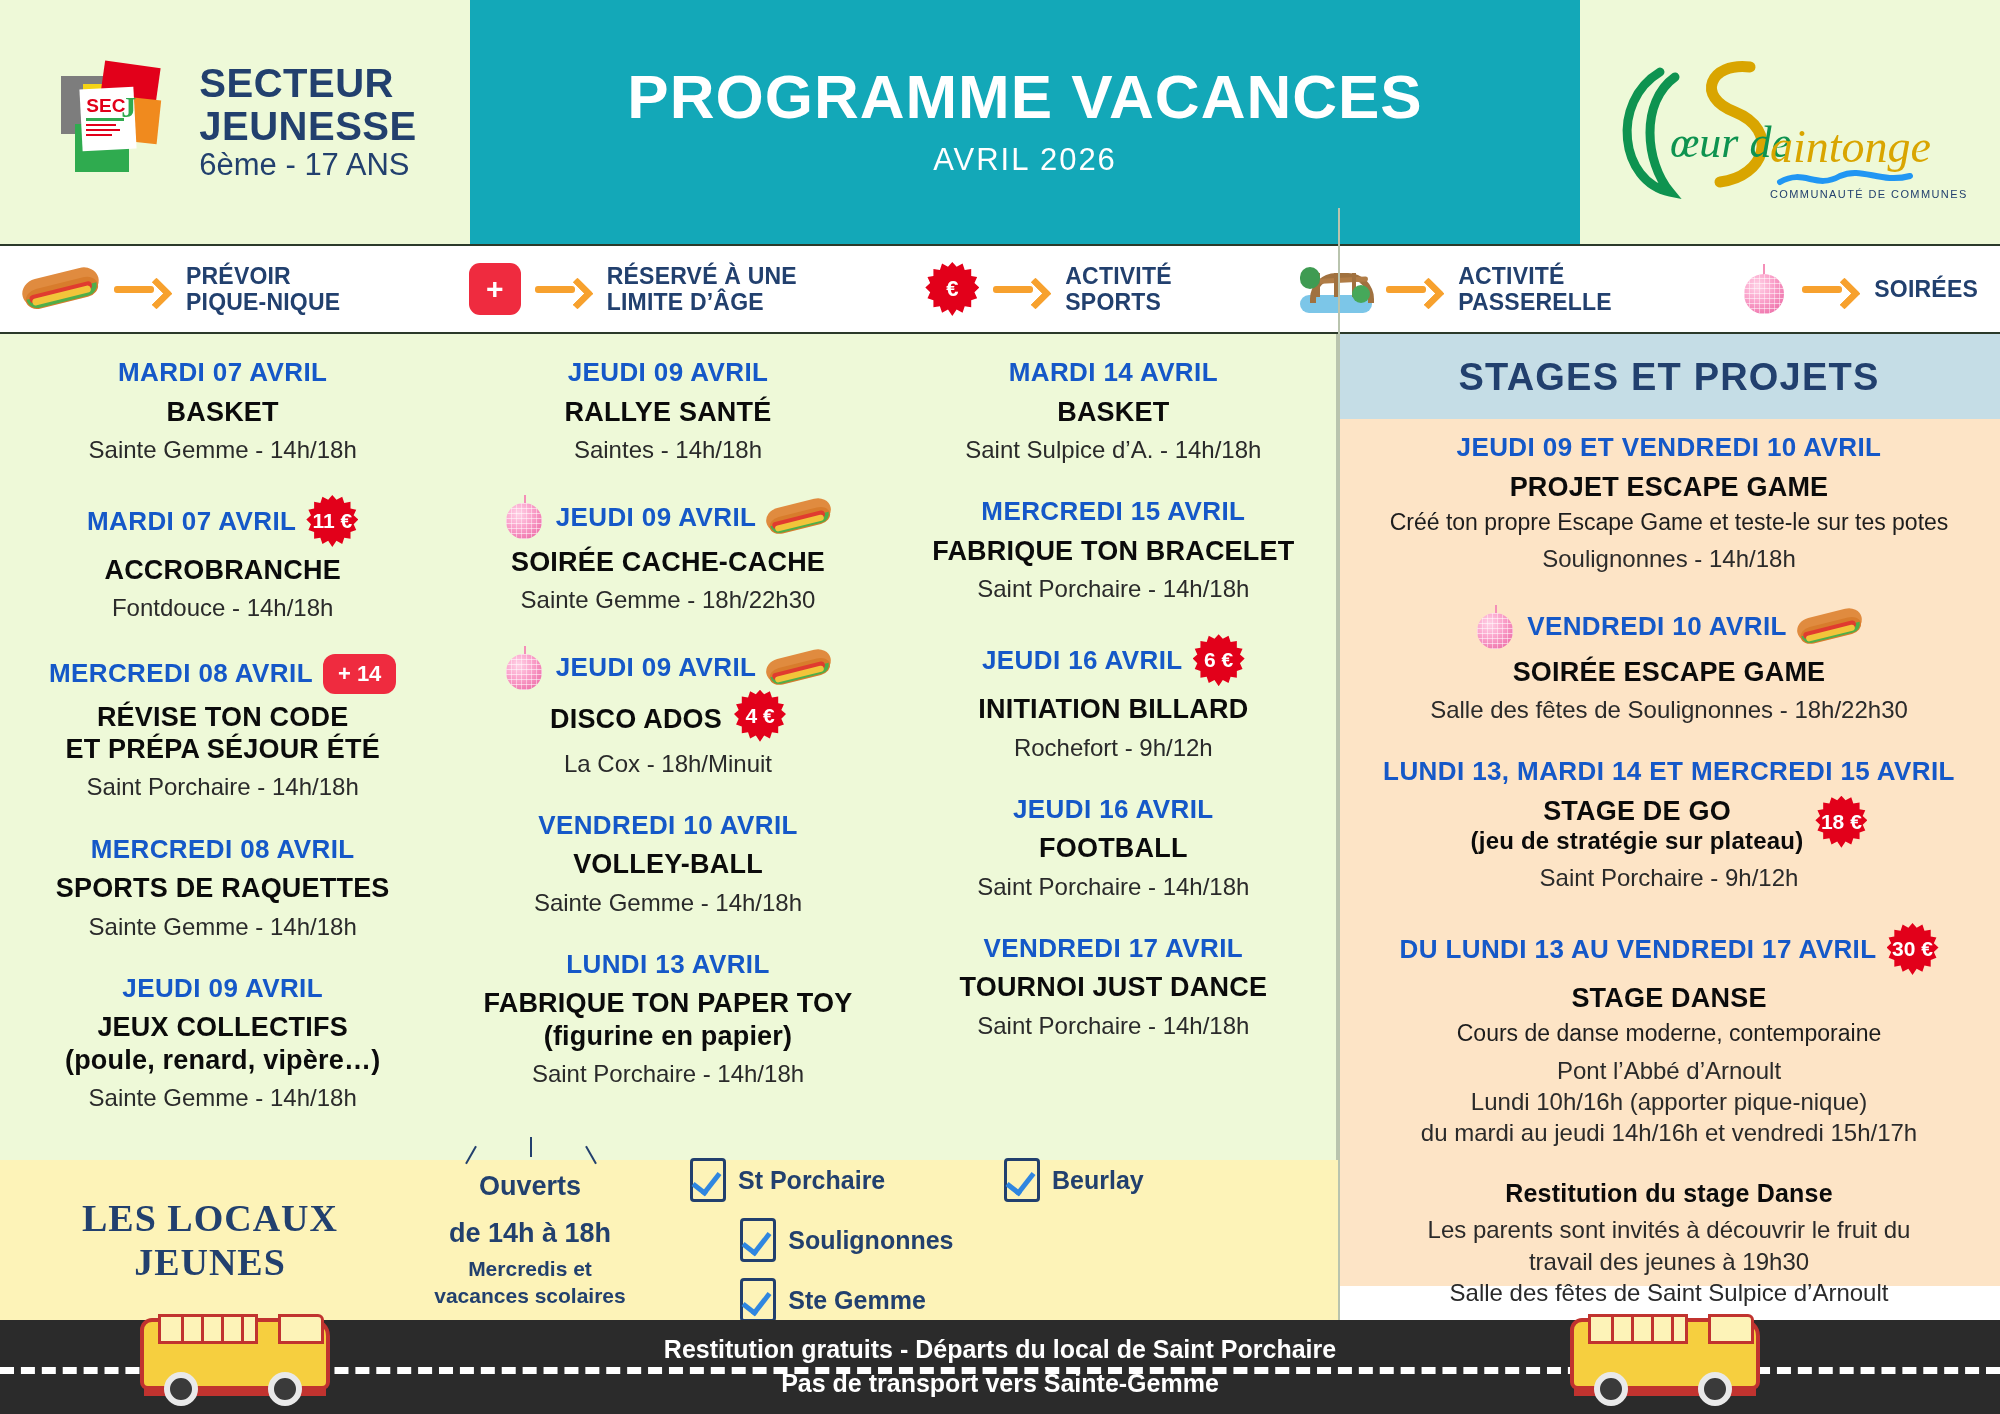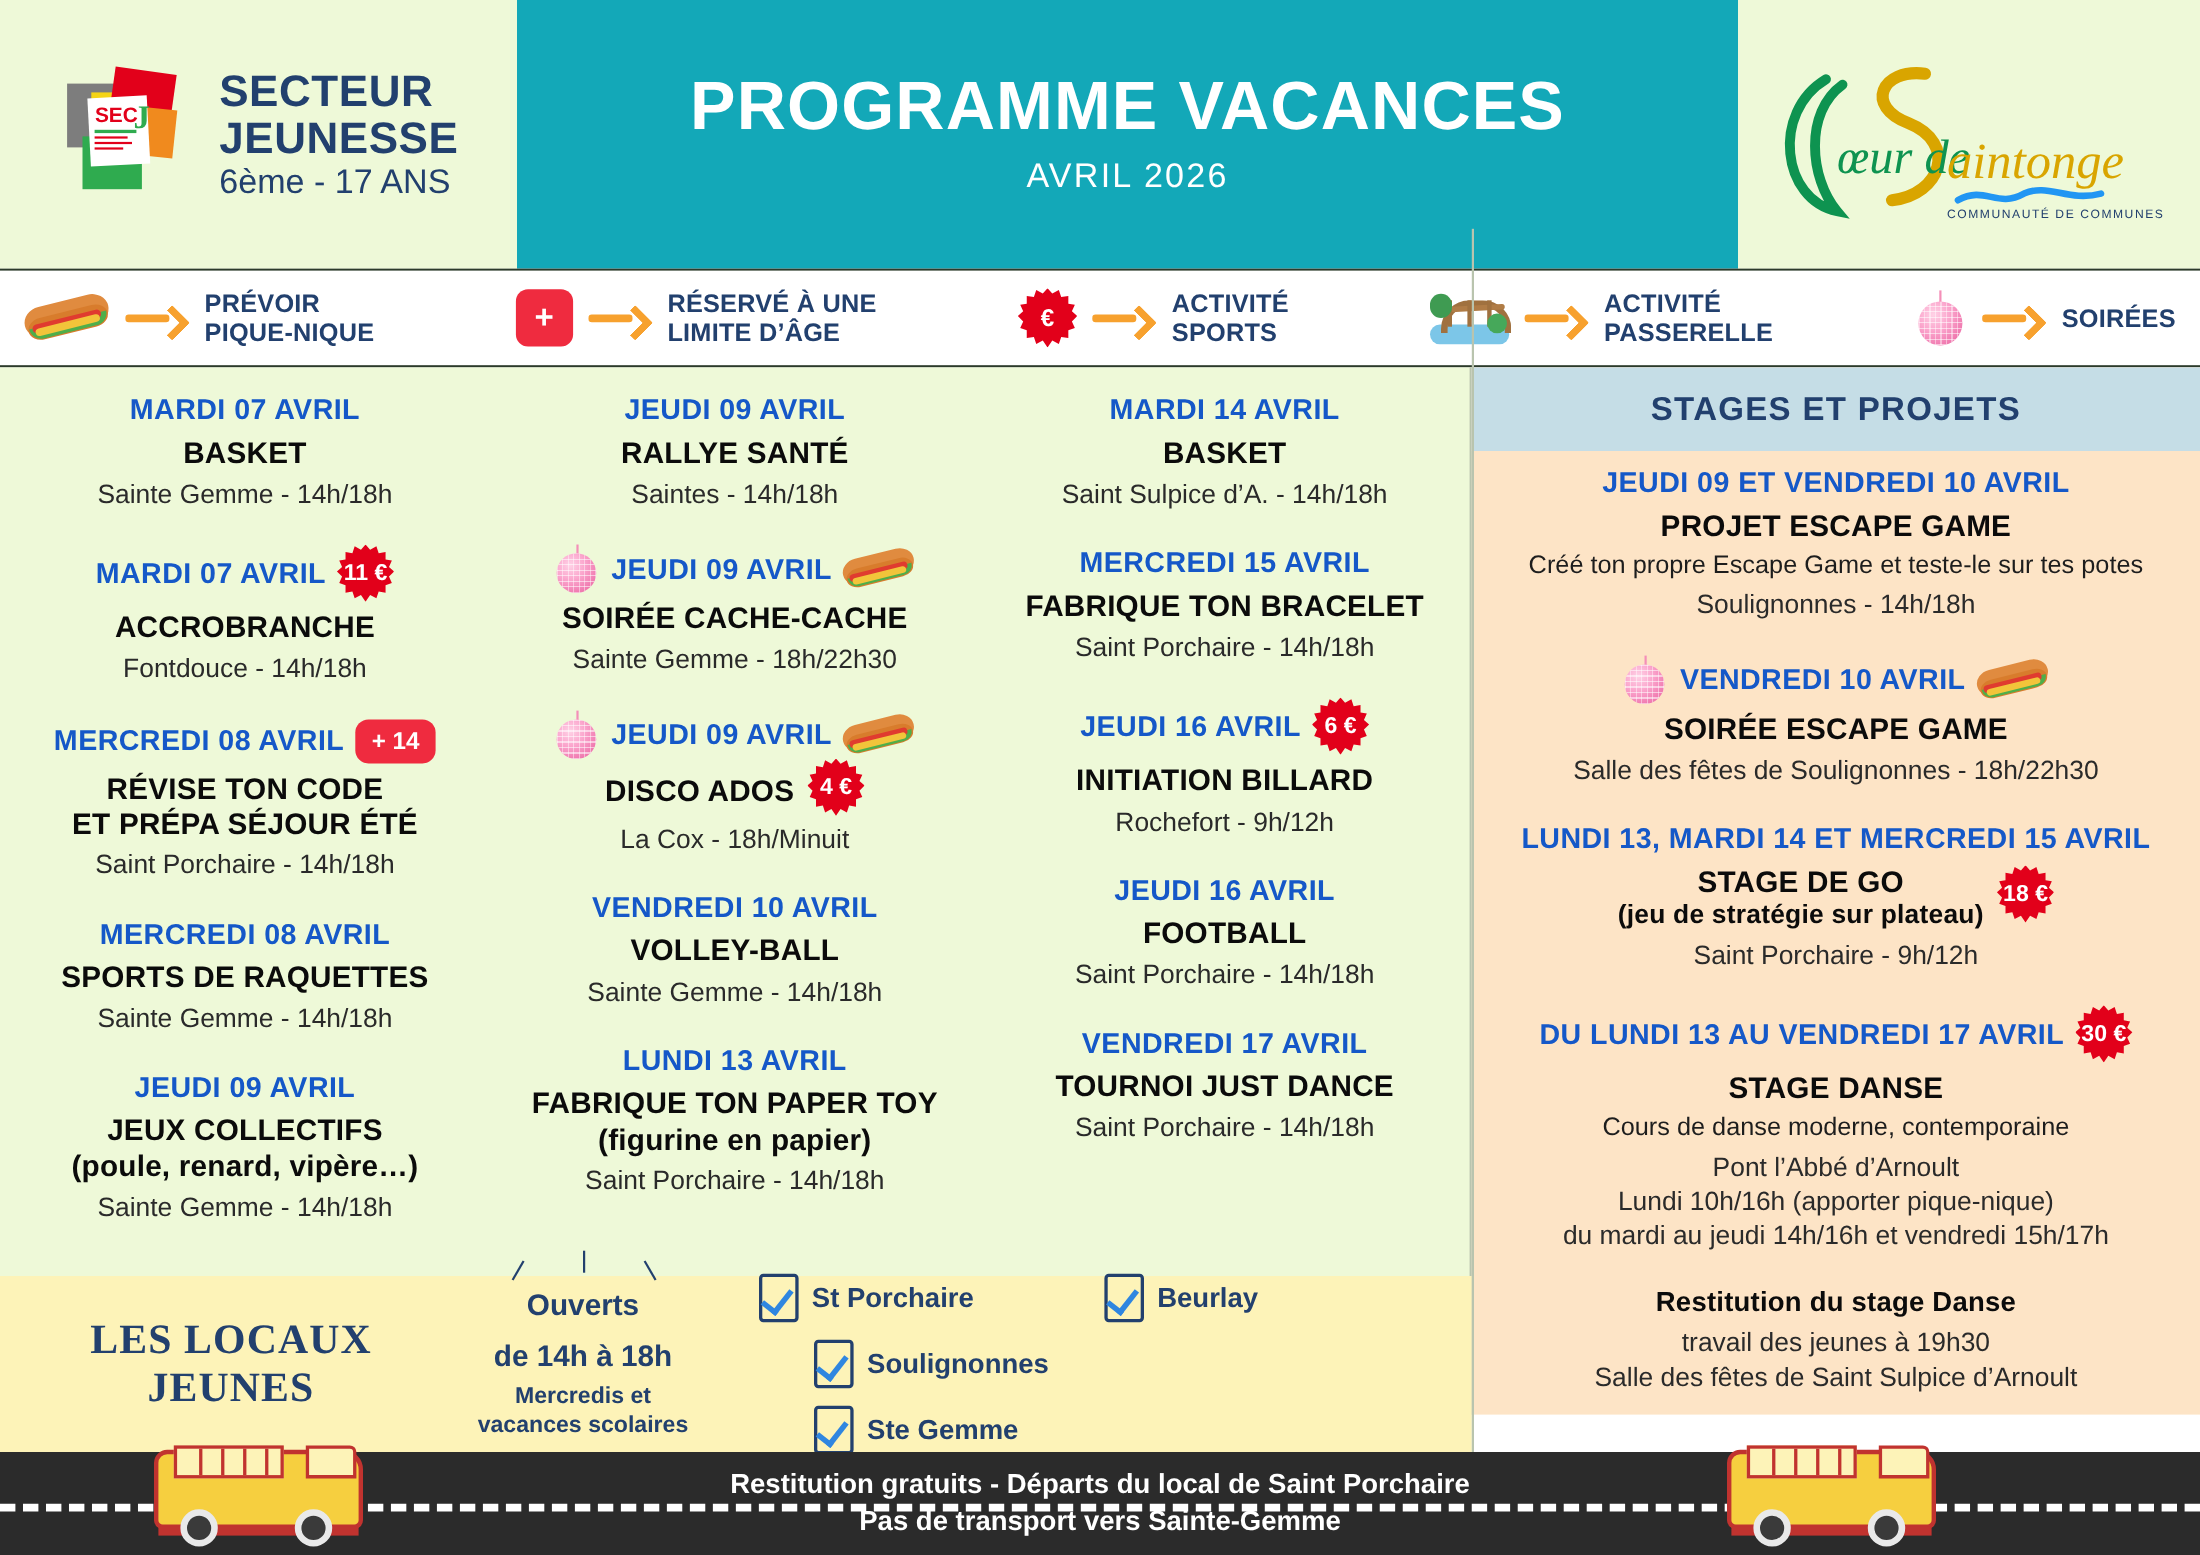--- a/index.html
+++ b/index.html
@@ -60,21 +60,21 @@
   .euro-badge{width:54px;height:54px;flex:0 0 54px;position:relative;}
   .star{position:absolute;inset:0;background:#e2001a;color:#fff;display:flex;align-items:center;justify-content:center;
     font-weight:bold;font-size:22px;
     clip-path:polygon(50% 0%,58% 9%,69% 3%,73% 15%,85% 13%,85% 26%,96% 28%,91% 39%,100% 47%,91% 56%,96% 67%,85% 71%,85% 84%,73% 82%,69% 94%,58% 88%,50% 100%,42% 88%,31% 94%,27% 82%,15% 84%,15% 71%,4% 67%,9% 56%,0% 47%,9% 39%,4% 28%,15% 26%,15% 13%,27% 15%,31% 3%,42% 9%);}
 
   
   .body-wrap{display:flex;height:952px;width:100%;}
   .cols{flex:0 0 1338px;background:#eef9d8;display:flex;border-right:2px solid #b9c4ae;box-sizing:border-box;}
   .col{flex:1 1 0;padding:22px 10px 0;box-sizing:border-box;position:relative;}
   .stages{flex:1 1 auto;background:#fde4c6;display:flex;flex-direction:column;}
-  .stages-hd{background:#c5dde6;color:#22406e;font-weight:bold;font-size:30px;letter-spacing:1.2px;
+  .stages-hd{background:#c5dde6;color:#22406e;font-weight:bold;font-size:38px;letter-spacing:1.2px;
              text-align:center;padding:22px 0 20px;}
   .stages-body{padding:12px 22px 0;box-sizing:border-box;}
 
   .ev{text-align:center;margin-bottom:30px;position:relative;}
   .ev .date{color:#1558c8;font-weight:bold;font-size:26px;letter-spacing:.4px;line-height:1.25;}
   .ev .name{color:#0b0b0b;font-weight:bold;font-size:27px;letter-spacing:.2px;line-height:1.2;margin-top:7px;}
   .ev .note{color:#1d1d1d;font-size:23px;line-height:1.28;margin-top:5px;font-weight:normal;}
   .ev .place{color:#2a2a2a;font-size:24px;margin-top:6px;line-height:1.3;}
   .ev .date-row{display:flex;align-items:center;justify-content:center;gap:10px;flex-wrap:nowrap;}
   .ev .name-row{display:flex;align-items:center;justify-content:center;gap:12px;}
@@ -563,20 +563,21 @@
             </div>
             <div class="place">
               <div>Pont l’Abbé d’Arnoult</div>
               <div>Lundi 10h/16h (apporter pique-nique)</div>
               <div>du mardi au jeudi 14h/16h et vendredi 15h/17h</div>
             </div>
           </div>
           <div class="ev">
   <div class="name" style="font-size:25px;">Restitution du stage Danse</div>
   <div class="place">
+              <div>Les parents sont invités à découvrir le fruit du</div>
               <div>travail des jeunes à 19h30</div>
               <div>Salle des fêtes de Saint Sulpice d’Arnoult</div>
             </div>
           </div>
         </div>
     </div>
   </div>
 
   <div class="locaux">
     <div class="locaux-title" style="text-transform:uppercase;">Les locaux jeunes</div>

